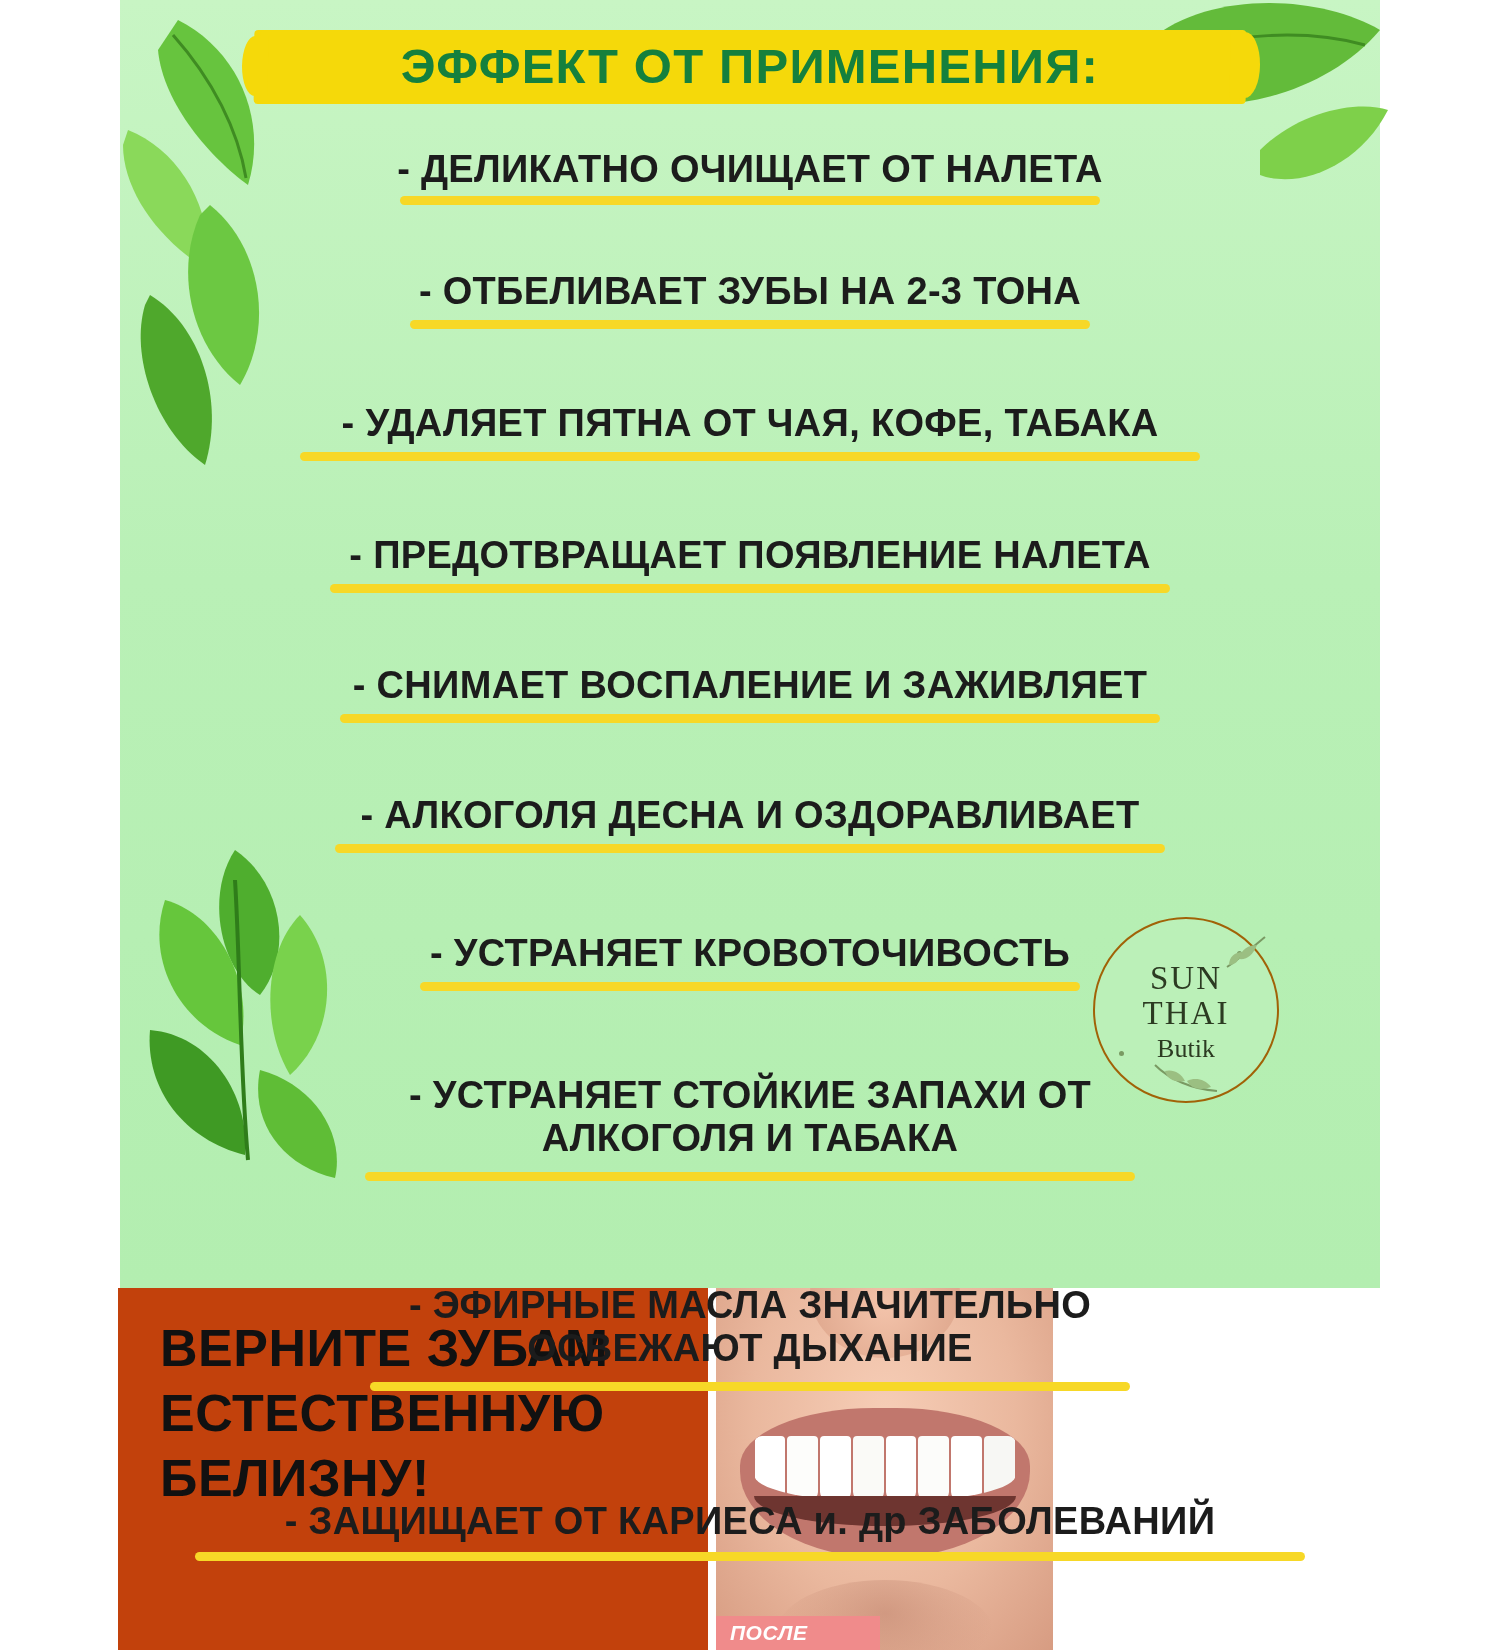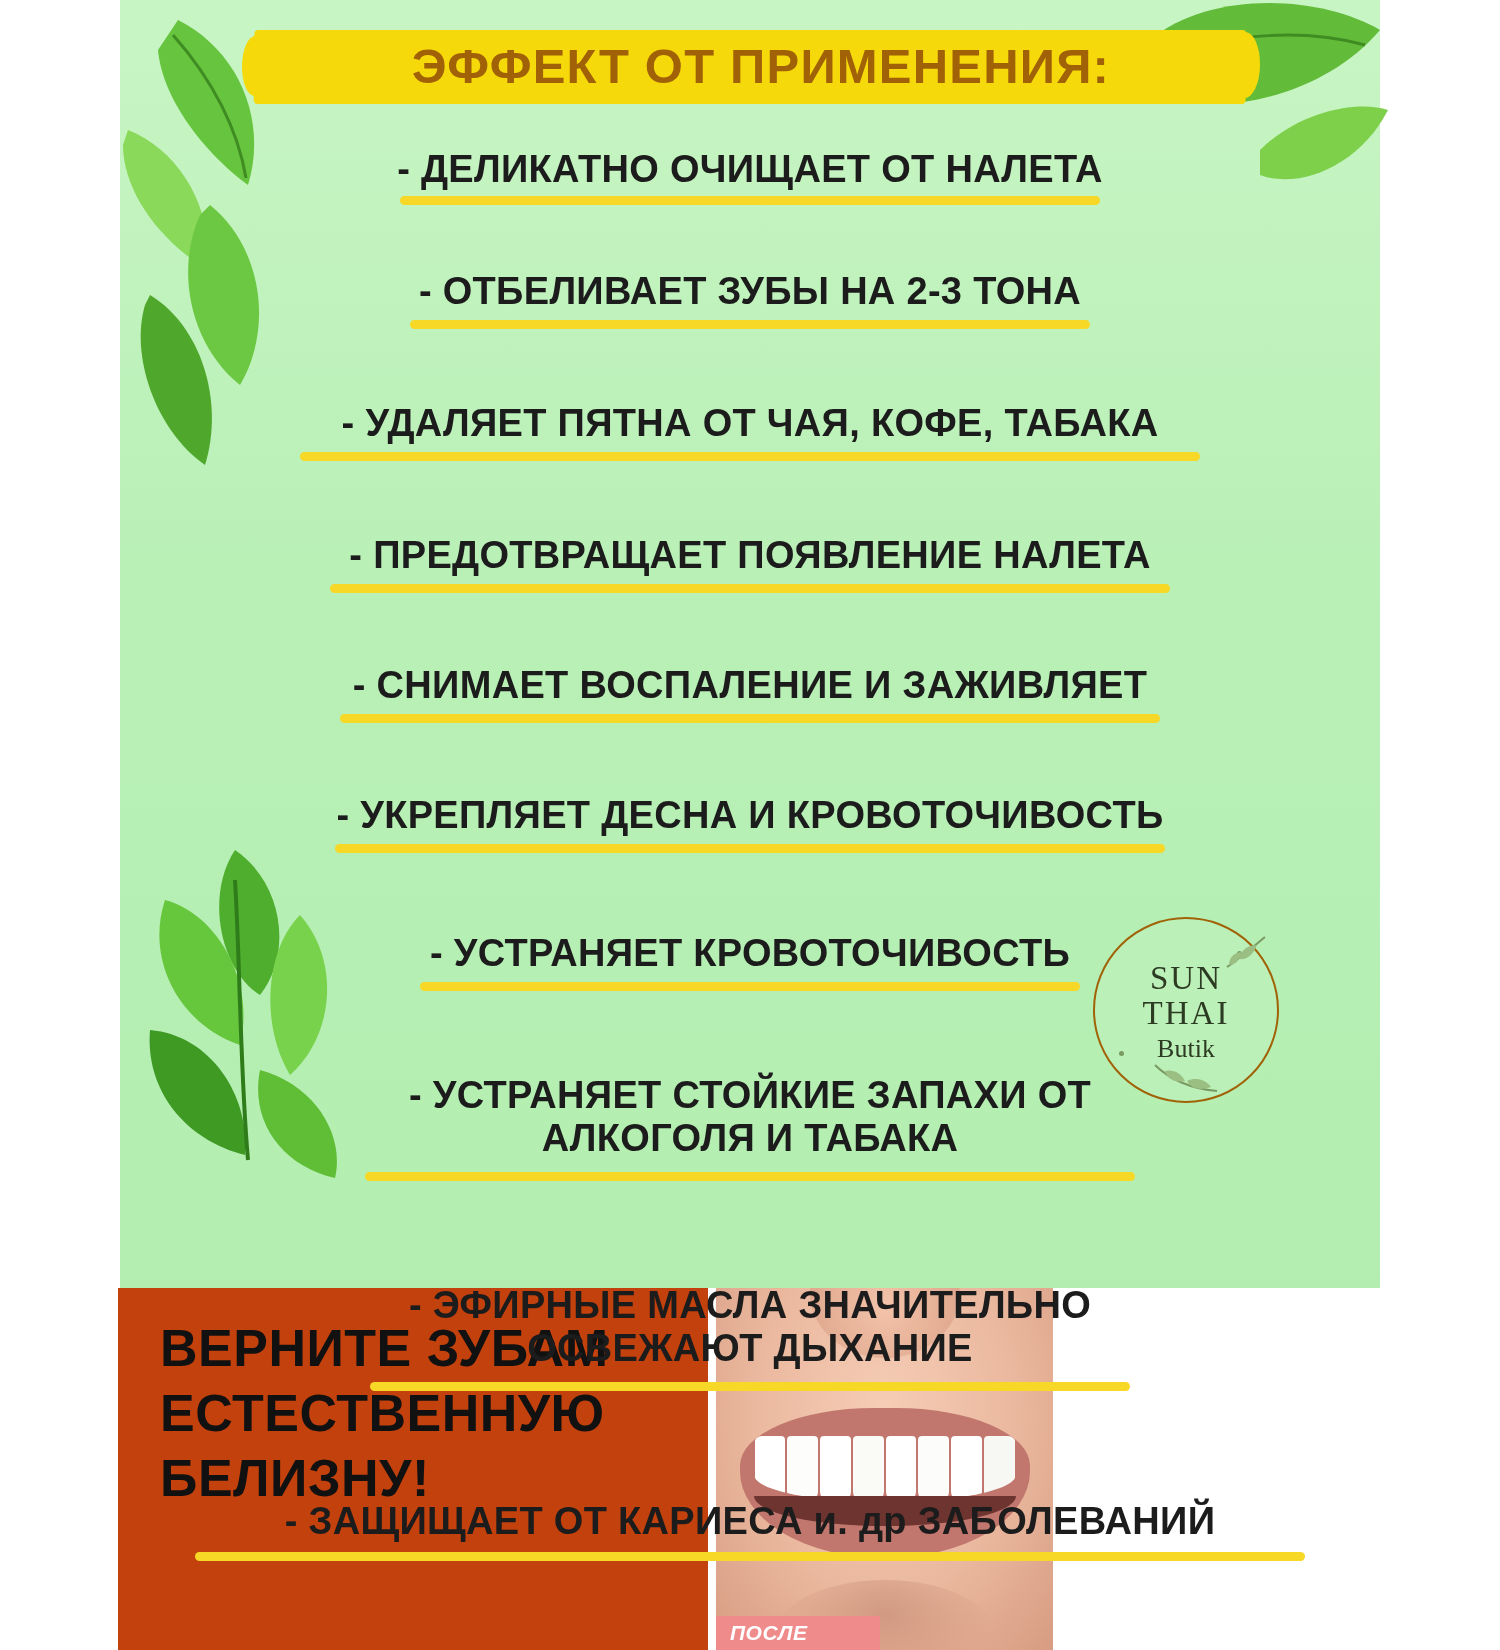--- a/index.html
+++ b/index.html
@@ -69,27 +69,27 @@
   .title-highlight::after {
     content: "";
     position: absolute;
     right: -20px; top: 2px;
     width: 30px; height: 66px;
     background: #f5d90a;
     border-radius: 0 50% 50% 0;
   }
   .title-text {
     position: absolute;
-    left: 11px; top: 16px;
+    left: 0; top: 16px;
     width: 1000px;
     text-align: center;
     font-size: 49px;
     font-weight: bold;
     letter-spacing: 1.2px;
-    color: #a16207;
+    color: #15803d;
     white-space: nowrap;
   }
   
   .benefits {
     position: absolute;
     left: 130px;
     top: 124px;
     width: 1240px;
   }
   .benefit {
@@ -327,21 +327,21 @@
       <span class="benefit-text">- ПРЕДОТВРАЩАЕТ ПОЯВЛЕНИЕ НАЛЕТА</span>
       <span class="underline" style="width:840px; top:80px;"></span>
     </div>
 
     <div class="benefit" style="height:100px; padding-top:28px;">
       <span class="benefit-text">- СНИМАЕТ ВОСПАЛЕНИЕ И ЗАЖИВЛЯЕТ</span>
       <span class="underline" style="width:820px; top:78px;"></span>
     </div>
 
     <div class="benefit" style="height:102px; padding-top:30px;">
-      <span class="benefit-text">- УКРЕПЛЯЕТ ДЕСНА И КРОВОТОЧИВОСТЬ</span>
+      <span class="benefit-text">- АЛКОГОЛЯ ДЕСНА И ОЗДОРАВЛИВАЕТ</span>
       <span class="underline" style="width:830px; top:80px;"></span>
     </div>
 
     <div class="benefit" style="height:108px; padding-top:36px;">
       <span class="benefit-text">- УСТРАНЯЕТ КРОВОТОЧИВОСТЬ</span>
       <span class="underline" style="width:660px; top:86px;"></span>
     </div>
 
     <div class="benefit" style="height:168px; padding-top:34px;">
       <span class="benefit-text" style="max-width:840px;">- УСТРАНЯЕТ СТОЙКИЕ ЗАПАХИ ОТ АЛКОГОЛЯ И ТАБАКА</span>

